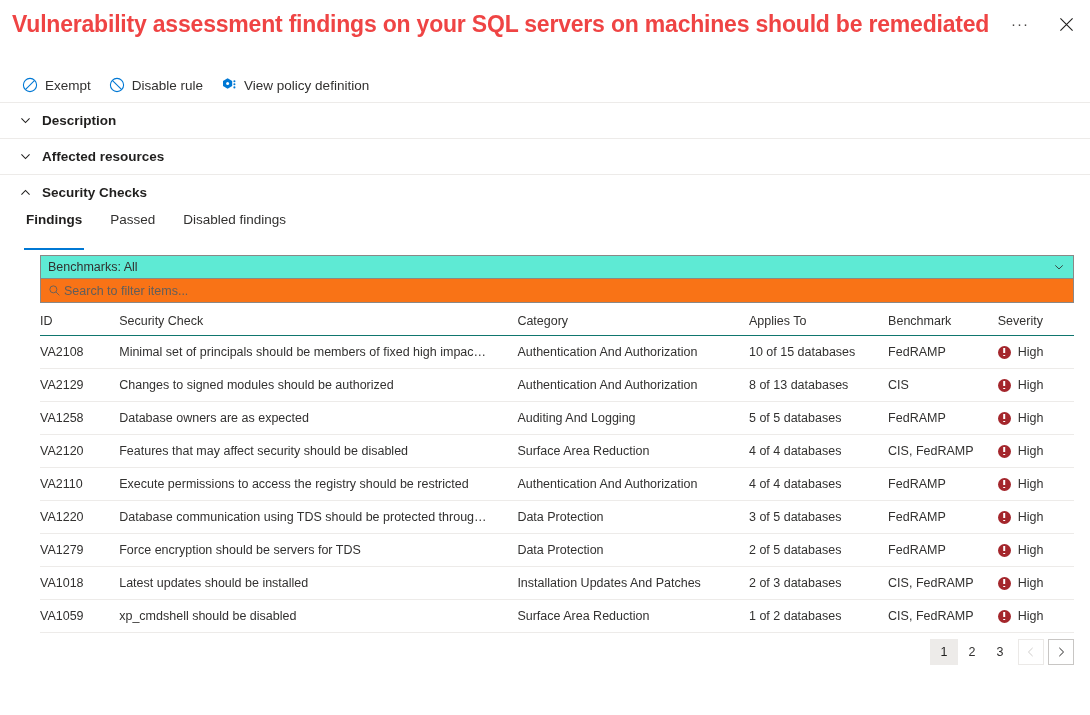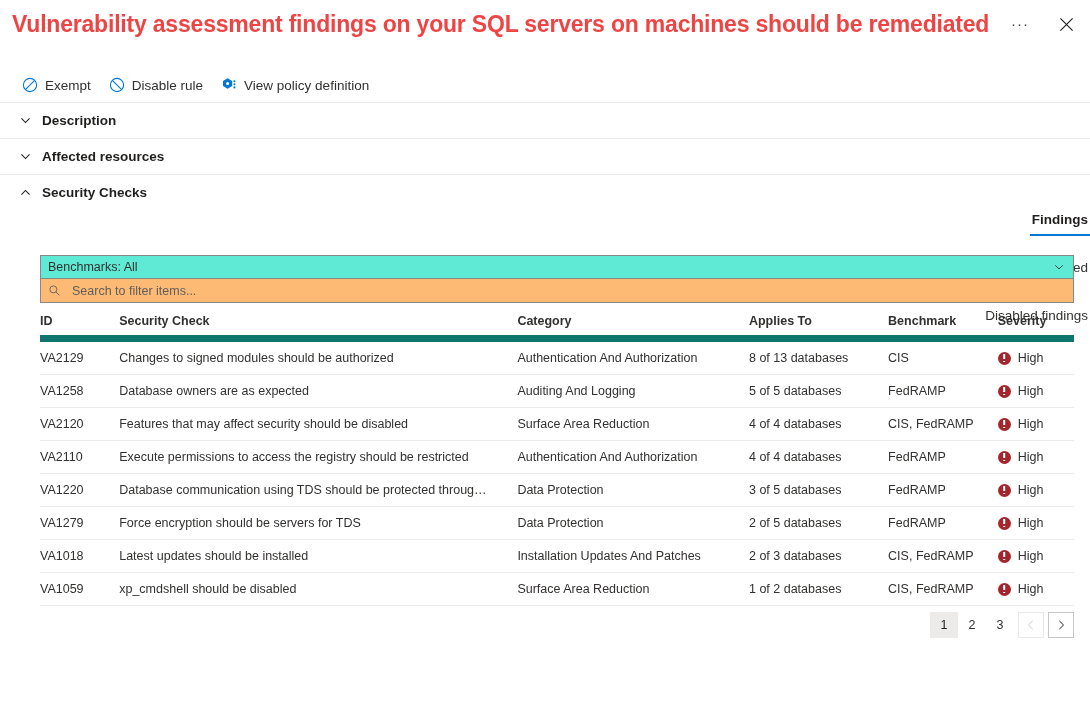--- a/index.html
+++ b/index.html
@@ -106,26 +106,24 @@
   }
   .section-title {
     font-size: 13.5px;
     font-weight: 600;
     color: #201f1e;
   }
 
   
   .tabs {
     display: flex;
-    align-items: flex-end;
     gap: 24px;
     height: 38px;
     padding-left: 24px;
     margin-top: 2px;
-    flex-direction: column;
   }
   .tab {
     position: relative;
     font-size: 13.5px;
     color: #323130;
     padding: 0 2px 9px 2px;
     cursor: pointer;
     white-space: nowrap;
   }
   .tab.active { font-weight: 600; color: #201f1e; }
@@ -156,25 +154,25 @@
     right: 8px; top: 50%;
     transform: translateY(-50%);
     display: flex; align-items: center;
     color: #323130;
   }
   .search-box {
     position: relative;
     height: 24px;
     border: 1px solid #8a8886;
     border-top: none;
-    background: #fdba74;
+    background: #f97316;
     display: flex;
     align-items: center;
     padding: 0 8px 0 7px;
-    gap: 11px;
+    gap: 3px;
   }
   .search-icon {
     width: 13px; height: 13px;
     flex: 0 0 13px;
     display: flex; align-items: center; justify-content: center;
     color: #605e5c;
   }
   .search-input {
     flex: 1;
     border: none;
@@ -190,24 +188,24 @@
   
   .table-wrap { padding: 6px 16px 0 40px; }
   table.grid {
     width: 100%;
     border-collapse: collapse;
     table-layout: fixed;
   }
   table.grid th {
     text-align: left;
     font-size: 12.5px;
-    font-weight: 700;
+    font-weight: 400;
     color: #323130;
     padding: 5px 10px 7px 0;
-    border-bottom: 7px solid #0f766e;
+    border-bottom: 1px solid #0f766e;
     white-space: nowrap;
   }
   table.grid td {
     font-size: 12.5px;
     color: #323130;
     padding: 0 10px 0 0;
     height: 32px;
     border-bottom: 1px solid #edebe9;
     white-space: nowrap;
     overflow: hidden;
@@ -408,20 +406,33 @@
         <th>ID</th>
         <th>Security Check</th>
         <th>Category</th>
         <th>Applies To</th>
         <th>Benchmark</th>
         <th>Severity</th>
       </tr>
     </thead>
     <tbody id="rows-body">
         <tr>
+          <td>VA2108</td>
+          <td title="Minimal set of principals should be members of fixed high impac…">Minimal set of principals should be members of fixed high impac…</td>
+          <td>Authentication And Authorization</td>
+          <td>10 of 15 databases</td>
+          <td>FedRAMP</td>
+          <td>
+            <div class="sev-cell">
+              <span class="sev-dot"></span>
+              <span>High</span>
+            </div>
+          </td>
+        </tr>
+        <tr>
           <td>VA2129</td>
           <td title="Changes to signed modules should be authorized">Changes to signed modules should be authorized</td>
           <td>Authentication And Authorization</td>
           <td>8 of 13 databases</td>
           <td>CIS</td>
           <td>
             <div class="sev-cell">
               <span class="sev-dot"></span>
               <span>High</span>
             </div>

